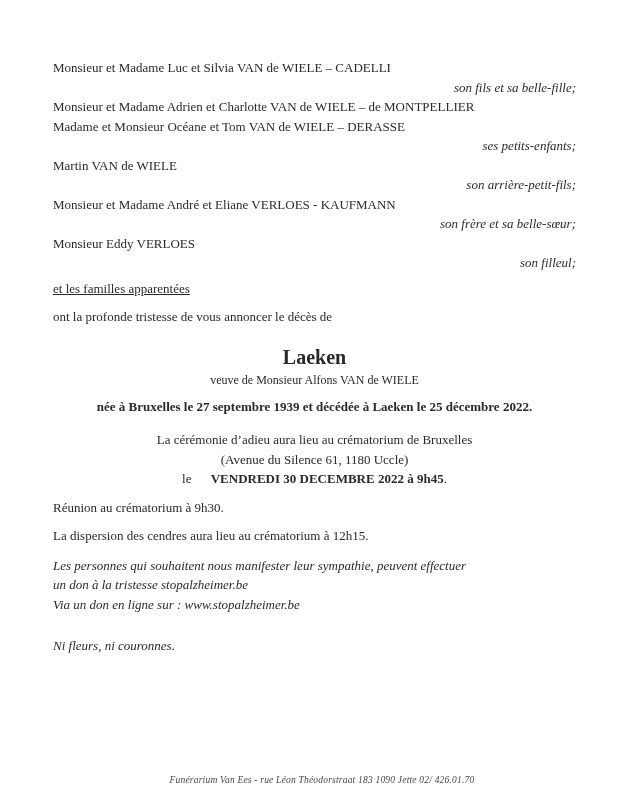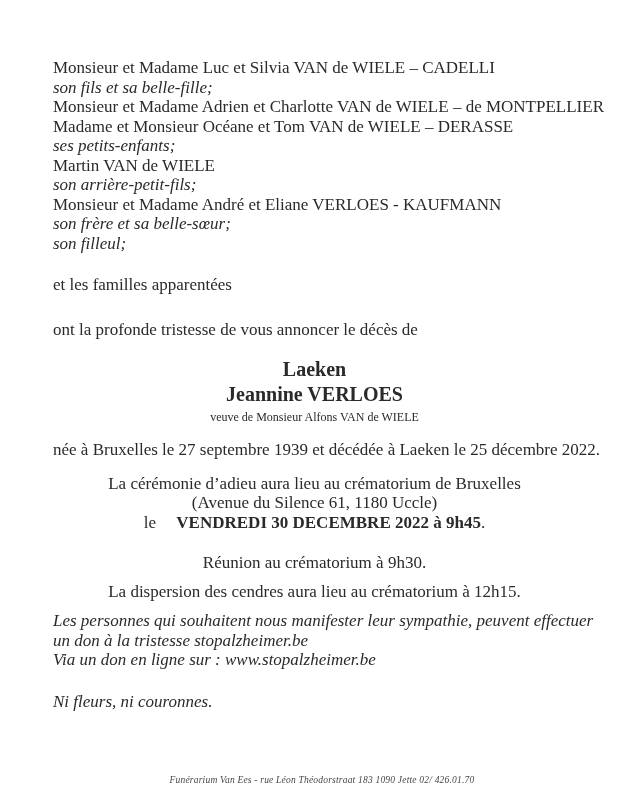--- a/index.html
+++ b/index.html
@@ -17,63 +17,64 @@
   }
   .page {
     position: absolute;
     inset: 0;
     background: #ffffff;
   }
   .content {
     padding: 58px 68px 0 53px;
   }
   .line {
-    font-size: 17px;
+    font-size: 13px;
     line-height: 19.5px;
     white-space: nowrap;
   }
   .name-line {
     text-align: left;
   }
   .relation-line {
-    text-align: left;
+    text-align: right;
     font-style: italic;
   }
-  .families-line { margin-top: 22px; }
-  .announce-line { margin-top: 25px; }
+  .families-line { margin-top: 6px; text-decoration: underline; }
+  .announce-line { margin-top: 9px; }
 
   .title-block {
     margin-top: 18px;
     text-align: center;
   }
   .deceased-title, .deceased-name {
     font-size: 20px;
     font-weight: bold;
     line-height: 25px;
   }
   .deceased-sub {
     font-size: 12px;
     line-height: 20px;
   }
   .life-line {
-    margin-top: 13px;
+    margin-top: 7px;
     text-align: center;
+    font-weight: bold;
   }
   .ceremony-block {
     margin-top: 14px;
     text-align: center;
   }
   .ceremony-block .bold { font-weight: bold; margin-left: 16px; }
   .meeting-line {
-    margin-top: 21px;
-    text-align: center;
+    margin-top: 9px;
+    text-align: left;
   }
   .dispersion-line {
     margin-top: 9px;
-    text-align: center;
+    text-align: left;
   }
   .donation-block {
     margin-top: 10px;
     font-style: italic;
   }
   .noflowers-line {
     margin-top: 22px;
     padding-right: 53px;
     font-style: italic;
   }
@@ -98,28 +99,28 @@
 
     <div class="line name-line">Monsieur et Madame Luc et Silvia VAN de WIELE – CADELLI</div>
     <div class="line relation-line">son fils et sa belle-fille;</div>
     <div class="line name-line">Monsieur et Madame Adrien et Charlotte VAN de WIELE – de MONTPELLIER</div>
     <div class="line name-line">Madame et Monsieur Océane et Tom VAN de WIELE – DERASSE</div>
     <div class="line relation-line">ses petits-enfants;</div>
     <div class="line name-line">Martin VAN de WIELE</div>
     <div class="line relation-line">son arrière-petit-fils;</div>
     <div class="line name-line">Monsieur et Madame André et Eliane VERLOES - KAUFMANN</div>
     <div class="line relation-line">son frère et sa belle-sœur;</div>
+    <div class="line name-line">Monsieur Eddy VERLOES</div>
     <div class="line relation-line">son filleul;</div>
 
     <div class="line name-line families-line">et les familles apparentées</div>
     <div class="line name-line announce-line">ont la profonde tristesse de vous annoncer le décès de</div>
 
     <div class="title-block">
       <div class="deceased-title">Laeken</div>
-      <div class="deceased-name">Jeannine VERLOES</div>
       <div class="deceased-sub">veuve de Monsieur Alfons VAN de WIELE</div>
     </div>
 
     <div class="line life-line">née à Bruxelles le 27 septembre 1939 et décédée à Laeken le 25 décembre 2022.</div>
 
     <div class="ceremony-block">
       <div class="line">La cérémonie d’adieu aura lieu au crématorium de Bruxelles</div>
       <div class="line">(Avenue du Silence 61, 1180 Uccle)</div>
       <div class="line"><span>le </span><span class="bold">VENDREDI 30 DECEMBRE 2022 à 9h45</span><span>.</span></div>
     </div>

